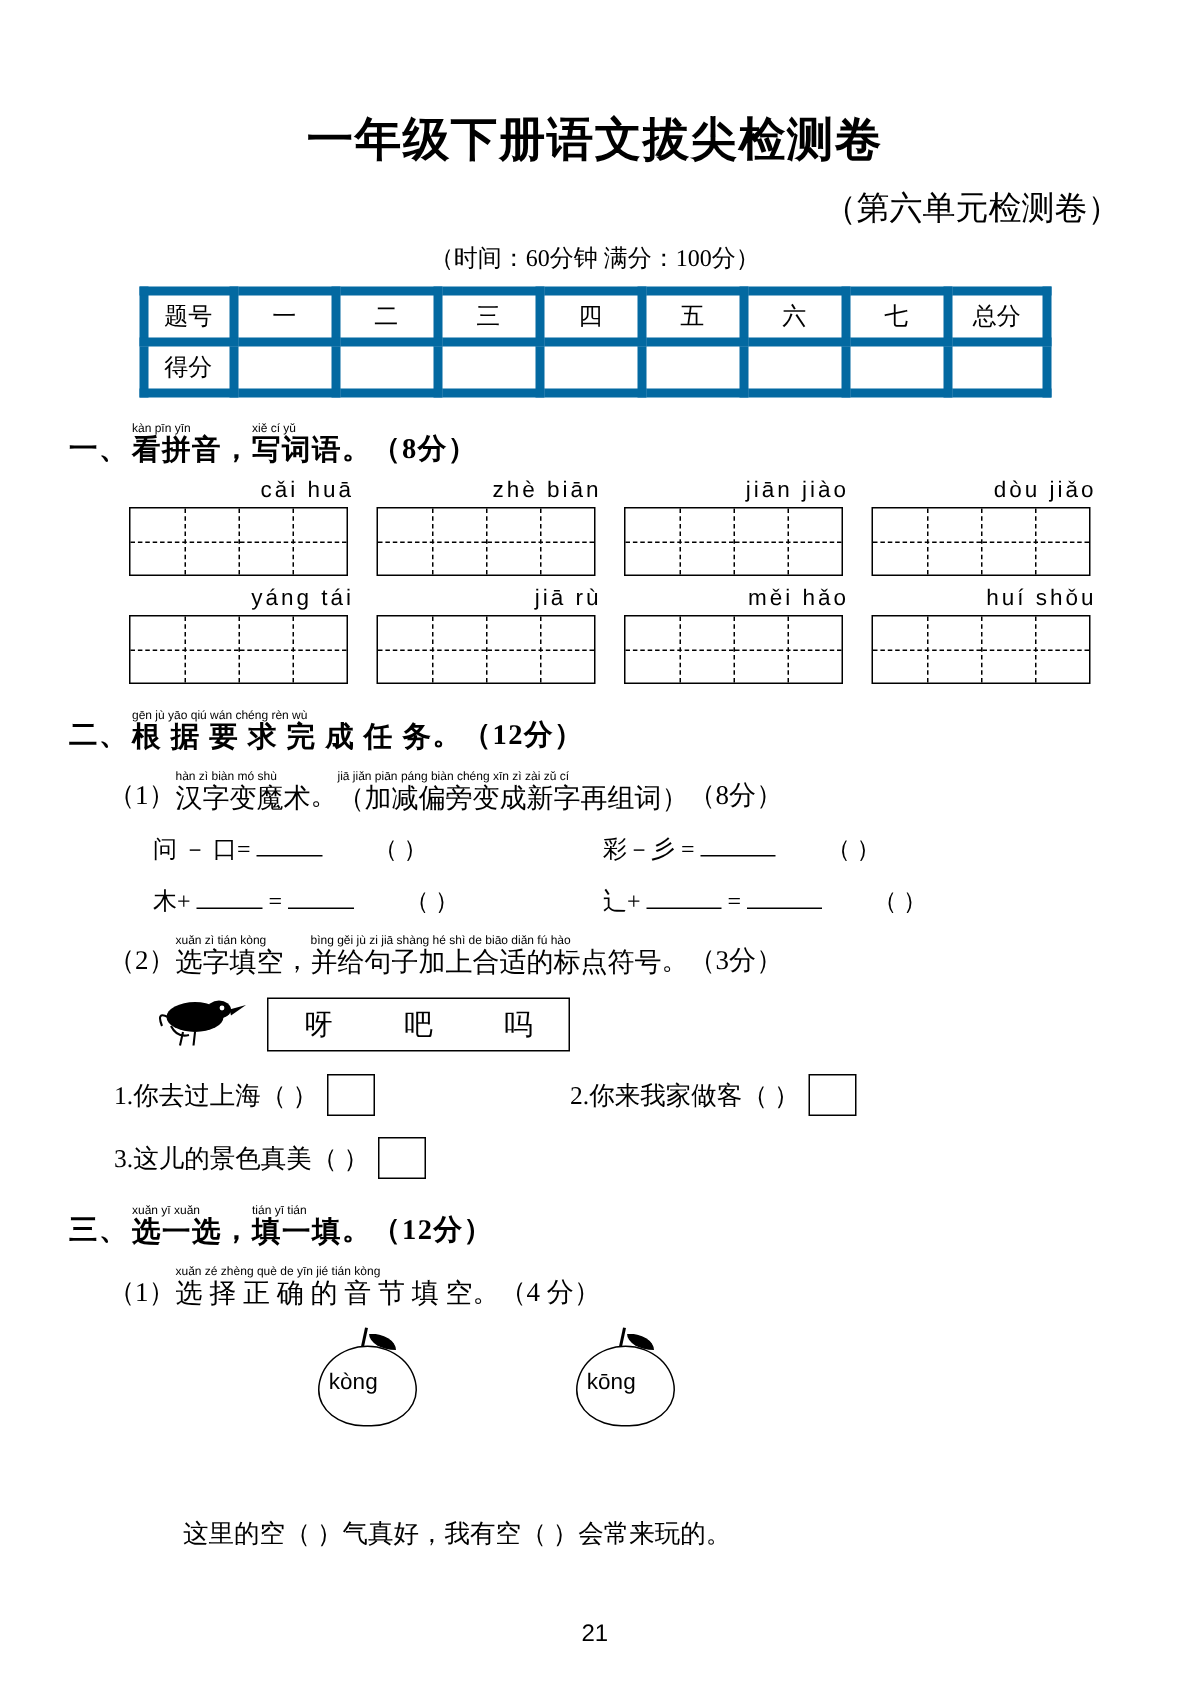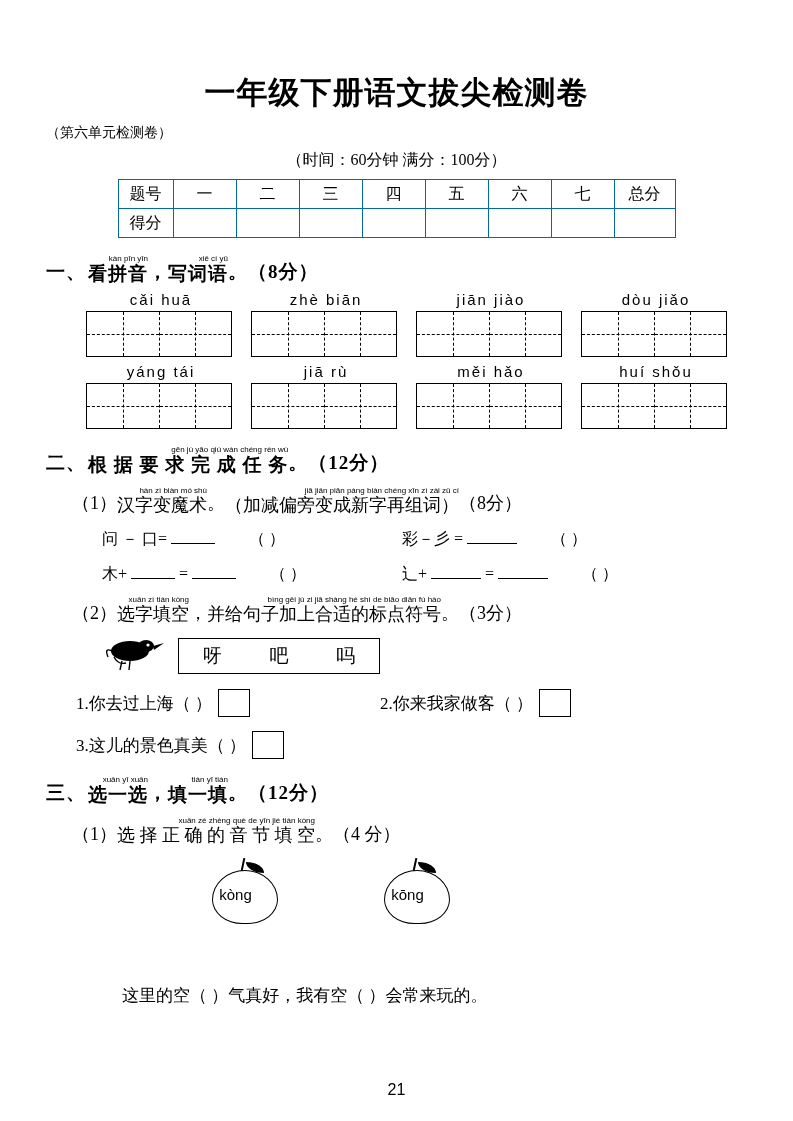--- a/index.html
+++ b/index.html
@@ -21,37 +21,37 @@
   }
   .title{
     text-align:center;
     font-size:31px;
     font-weight:bold;
     letter-spacing:1px;
     margin-top:32px;
     font-family:"Liberation Serif", serif;
   }
   .subtitle{
-    text-align:left;
-    font-size:14px;
+    text-align:right;
+    font-size:22px;
     margin-top:10px;
   }
   .timeline{
     text-align:center;
     font-size:16px;
     margin-top:8px;
   }
   
   .score-wrap{display:flex;justify-content:center;margin-top:8px;}
   table.score{
     border-collapse:collapse;
     font-size:16px;
   }
   table.score td{
-    border:1px solid #0369a1;
+    border:6px solid #0369a1;
     height:28px;
     text-align:center;
     vertical-align:middle;
     padding:0;
   }
   table.score td.head{width:54px;}
   table.score td.cell{width:62px;}
   table.score td.total{width:60px;}
 
   .section{
@@ -61,21 +61,21 @@
     font-size:19px;
     font-weight:bold;
     letter-spacing:1px;
     display:flex;
     align-items:flex-end;
   }
   .sec-head .num{margin-right:2px;}
   .ruby{
     display:inline-block;
     position:relative;
-    text-align:right;
+    text-align:left;
   }
   .ruby .py{
     display:block;
     font-size:8px;
     line-height:9px;
     letter-spacing:0px;
     font-weight:normal;
     font-family:"Liberation Sans", sans-serif;
     white-space:nowrap;
   }
@@ -87,21 +87,21 @@
 
   
   .grid-row{
     display:flex;
     justify-content:space-between;
     margin-top:6px;
     padding:0 16px 0 40px;
   }
   .grid-item{width:150px;}
   .grid-py{
-    text-align:center;
+    text-align:right;
     font-size:15px;
     font-family:"Liberation Sans", sans-serif;
     letter-spacing:2px;
     margin-bottom:3px;
   }
   .tianzi{
     display:flex;
     width:146px;height:46px;
     border:1.6px solid #000;
     box-sizing:border-box;

